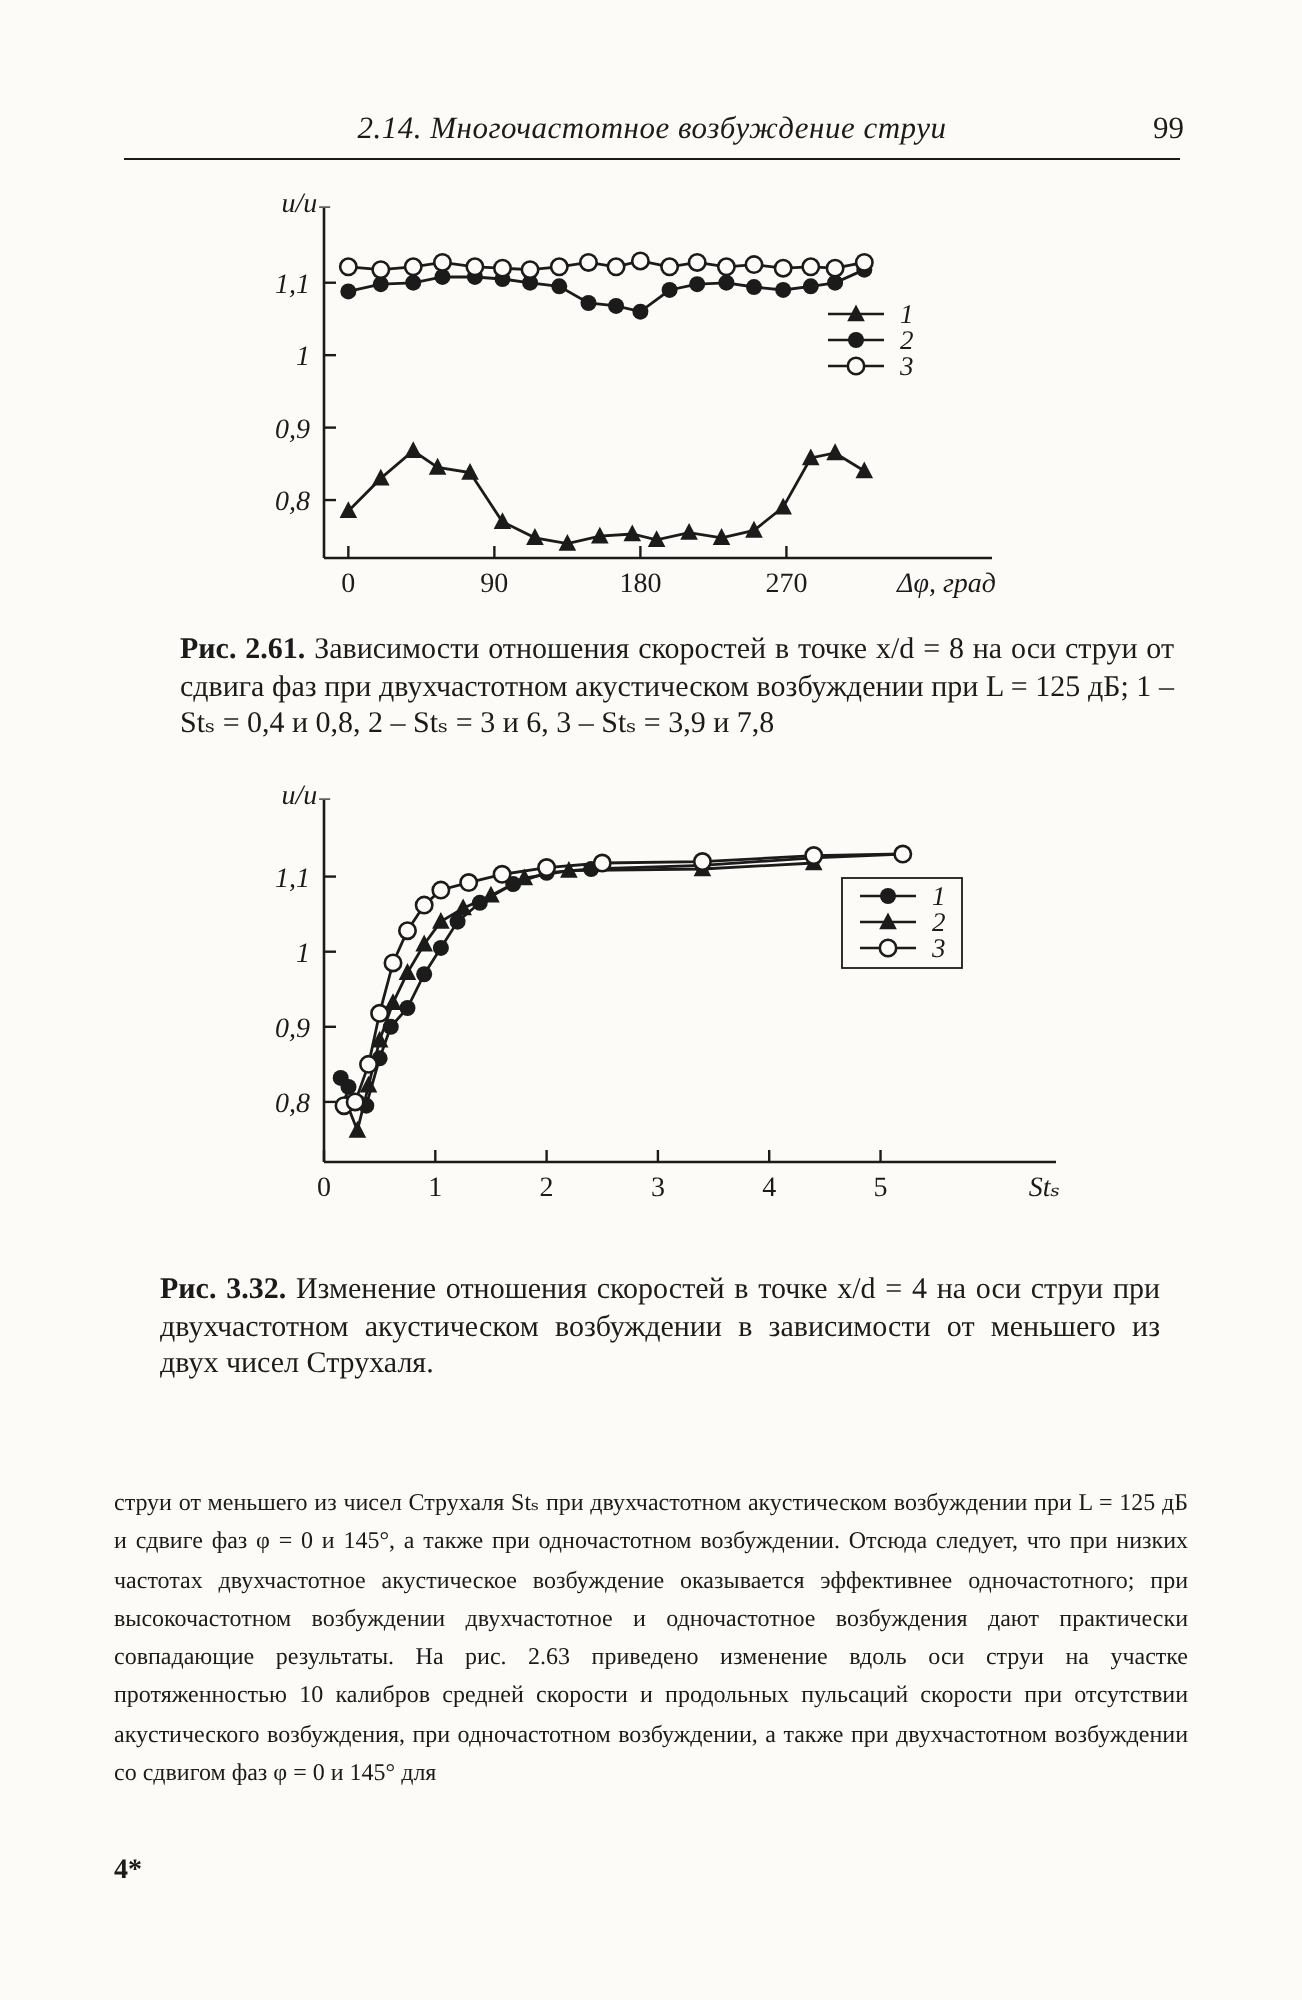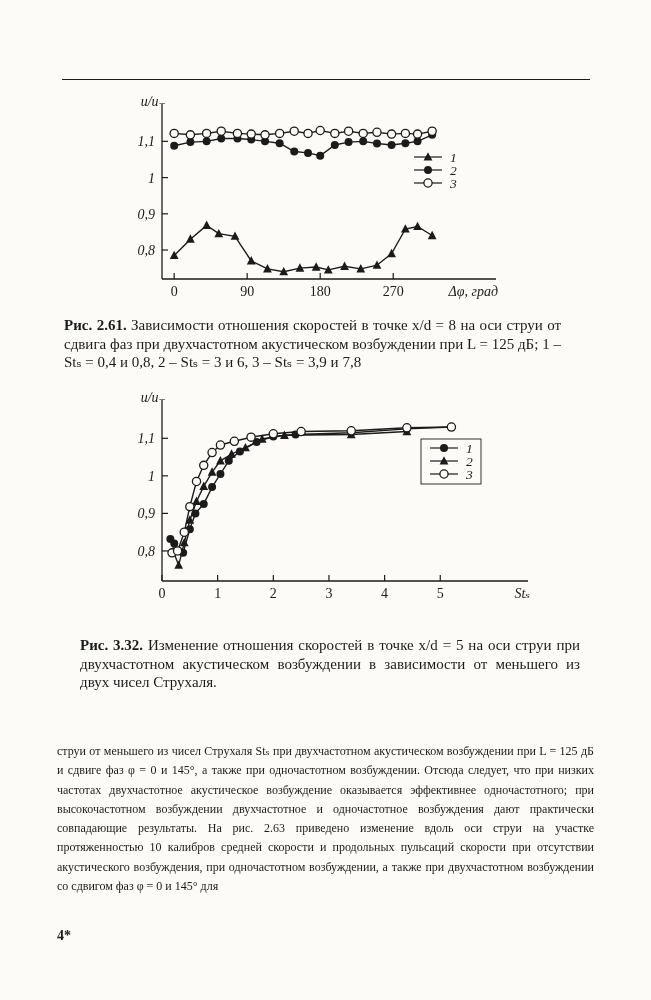--- a/index.html
+++ b/index.html
@@ -13,36 +13,40 @@
     position:absolute;left:62px;top:56px;width:528px;
     text-align:center;font-style:italic;font-size:15.5px;letter-spacing:.25px;
   }
   .hdr-page{position:absolute;right:-2px;top:0;font-style:normal;letter-spacing:0;}
   .hdr-rule{position:absolute;left:62px;top:79px;width:528px;border-top:1.8px solid #1b1b1b;}
   .chart{position:absolute;}
   .chart svg{display:block;}
   .chart1{left:100px;top:92px;width:400px;height:222px;}
   .chart2{left:100px;top:388px;width:432px;height:228px;}
   .caption{position:absolute;font-size:15px;line-height:18.5px;text-align:justify;margin:0;}
-  .cap1{left:64px;top:316px;width:497px;}
+  .cap1{left:90px;top:316px;width:497px;}
   .cap2{left:80px;top:636px;width:500px;}
   .cap2 p{margin:0;text-align:justify;}
   .cap2 .cap-note{margin-top:4px;}
   .cap-label{font-weight:bold;}
   .bodytext{
     position:absolute;left:57px;top:742px;width:537px;margin:0;
     font-size:12px;line-height:19.3px;text-align:justify;
   }
   .footmark{position:absolute;left:57px;top:928px;font-weight:bold;font-size:14px;}
 </style>
 </head>
 <body>
 
 <div class="page">
 
+  <header class="hdr">
+    <span class="hdr-title">2.14.  Многочастотное возбуждение струи</span>
+    <span class="hdr-page">99</span>
+  </header>
   <div class="hdr-rule"></div>
 
   <div class="chart chart1">
       <svg width="400" height="222">
         <line x1="62" y1="12" x2="62" y2="187" stroke="#1b1b1b" stroke-width="1.3"></line>
         <line x1="62" y1="187" x2="396" y2="187" stroke="#1b1b1b" stroke-width="1.3"></line>
         <line x1="62" y1="158.0222222222222" x2="68" y2="158.0222222222222" stroke="#1b1b1b" stroke-width="1.2"></line>
         <text x="55" y="163.0222222222222" text-anchor="end" fill="#1b1b1b" font-size="14" font-family="&quot;Liberation Serif&quot;,&quot;DejaVu Serif&quot;,serif" font-style="italic">0,8</text>
         <line x1="62" y1="121.79999999999998" x2="68" y2="121.79999999999998" stroke="#1b1b1b" stroke-width="1.2"></line>
         <text x="55" y="126.79999999999998" text-anchor="end" fill="#1b1b1b" font-size="14" font-family="&quot;Liberation Serif&quot;,&quot;DejaVu Serif&quot;,serif" font-style="italic">0,9</text>
@@ -215,20 +219,20 @@
         <line x1="330" y1="73" x2="358" y2="73" stroke="#1b1b1b" stroke-width="1.2"></line>
         <polygon points="344,68.2 339.6,76.6 348.4,76.6" fill="#1b1b1b"></polygon>
         <text x="366" y="77.5" text-anchor="start" fill="#1b1b1b" font-size="13.5" font-family="&quot;Liberation Serif&quot;,&quot;DejaVu Serif&quot;,serif" font-style="italic">2</text>
         <line x1="330" y1="86" x2="358" y2="86" stroke="#1b1b1b" stroke-width="1.2"></line>
         <circle cx="344" cy="86" r="4.1" fill="#fcfbf7" stroke="#1b1b1b" stroke-width="1.3"></circle>
         <text x="366" y="90.5" text-anchor="start" fill="#1b1b1b" font-size="13.5" font-family="&quot;Liberation Serif&quot;,&quot;DejaVu Serif&quot;,serif" font-style="italic">3</text>
       </svg>
     </div>
 
   <div class="caption cap2">
-    <p class="cap-main"><b class="cap-label">Рис. 3.32.</b> <span>Изменение отношения скоростей в точке x/d = 5 на оси струи при двухчастотном акустическом возбуждении в зависимости от меньшего из двух чисел Струхаля.</span></p>
+    <p class="cap-main"><b class="cap-label">Рис. 3.32.</b> <span>Изменение отношения скоростей в точке x/d = 4 на оси струи при двухчастотном акустическом возбуждении в зависимости от меньшего из двух чисел Струхаля.</span></p>
   </div>
 
   <p class="bodytext">струи от меньшего из чисел Струхаля Stₛ при двухчастотном акустическом возбуждении при L = 125 дБ и сдвиге фаз φ = 0 и 145°, а также при одночастотном возбуждении. Отсюда следует, что при низких частотах двухчастотное акустическое возбуждение оказывается эффективнее одночастотного; при высокочастотном возбуждении двухчастотное и одночастотное возбуждения дают практически совпадающие результаты. На рис. 2.63 приведено изменение вдоль оси струи на участке протяженностью 10 калибров средней скорости и продольных пульсаций скорости при отсутствии акустического возбуждения, при одночастотном возбуждении, а также при двухчастотном возбуждении со сдвигом фаз φ = 0 и 145° для</p>
 
   <div class="footmark">4*</div>
 
 </div>
 
 </body></html>

